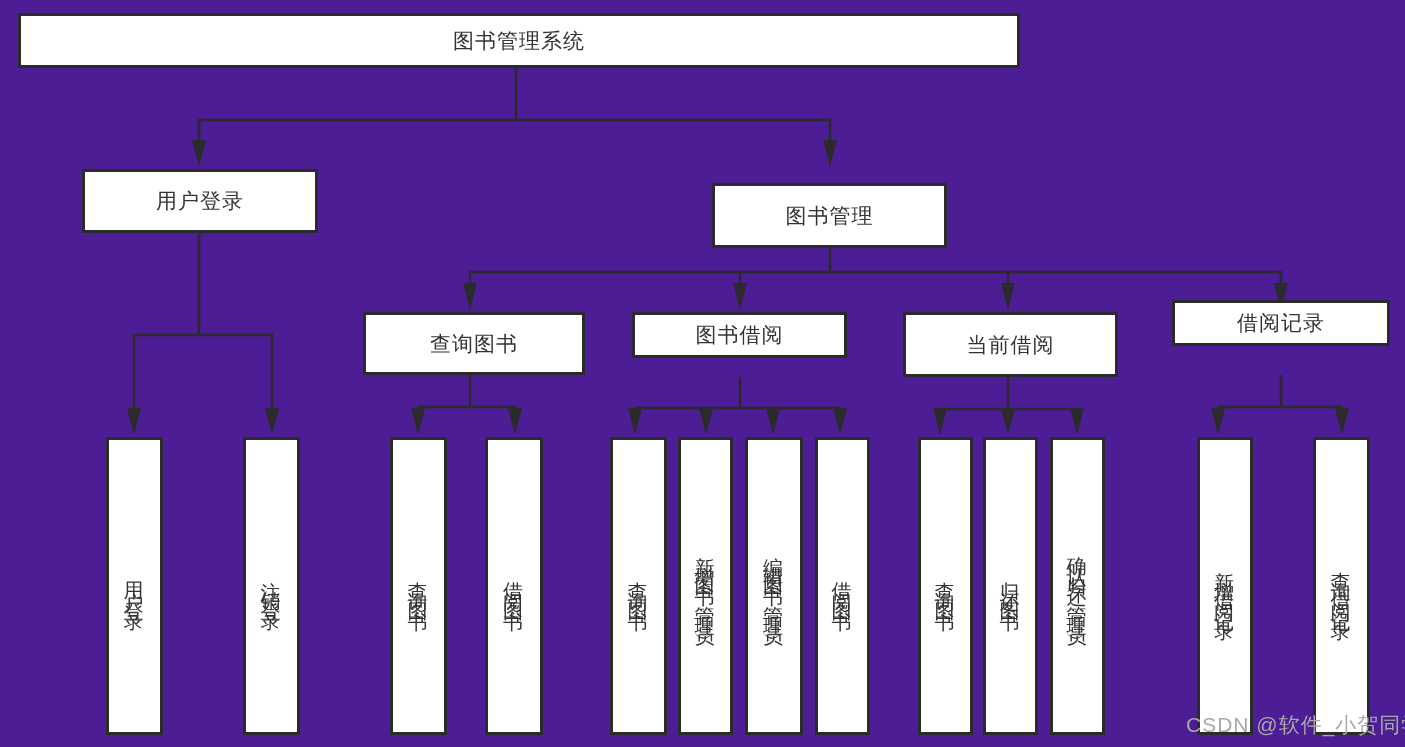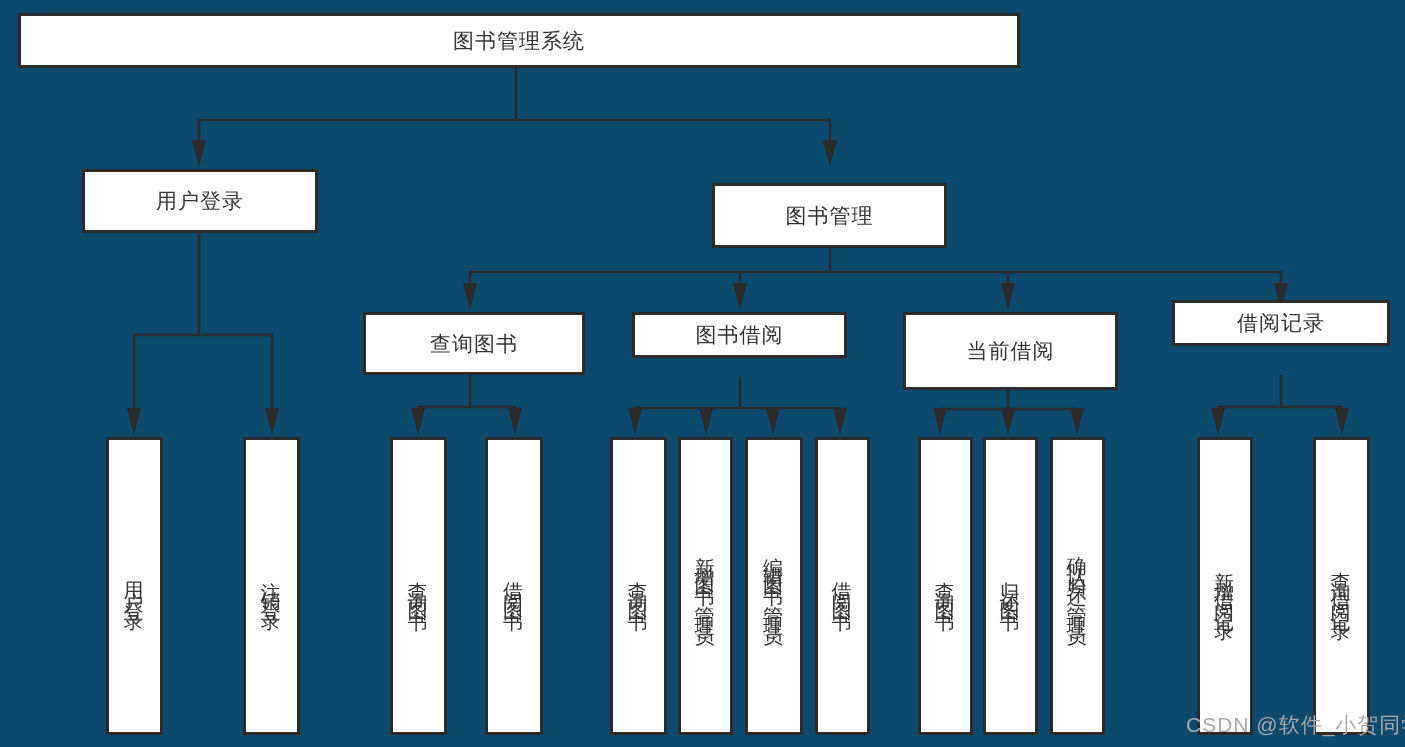--- a/index.html
+++ b/index.html
@@ -1,20 +1,20 @@
 <!DOCTYPE html>
 <html><head>
 <meta charset="utf-8">
 <style>
   html, body { margin: 0; padding: 0; background: #ffffff; }
   .canvas {
     position: relative;
     width: 1405px;
     height: 747px;
-    background: #0c4a6e;
+    background: #4c1d95;
     font-family: "Liberation Sans", sans-serif;
     overflow: hidden;
   }
   .connectors {
     position: absolute;
     left: 0; top: 0;
     width: 1405px; height: 747px;
     z-index: 1;
   }
   .hbox {
@@ -111,21 +111,21 @@
     </g>
   </svg>
 
   <div class="hbox" style="left:18px; top:13px; width:1002px; height:55px;">图书管理系统</div>
 
   <div class="hbox" style="left:82px; top:169px; width:236px; height:64px;">用户登录</div>
   <div class="hbox" style="left:712px; top:183px; width:235px; height:65px;">图书管理</div>
 
   <div class="hbox" style="left:363px; top:312px; width:222px; height:63px;">查询图书</div>
   <div class="hbox" style="left:632px; top:312px; width:215px; height:46px;">图书借阅</div>
-  <div class="hbox" style="left:903px; top:312px; width:215px; height:78px;">当前借阅</div>
+  <div class="hbox" style="left:903px; top:312px; width:215px; height:65px;">当前借阅</div>
   <div class="hbox" style="left:1172px; top:300px; width:218px; height:46px;">借阅记录</div>
 
   <div class="vbox" style="left:106px; width:57px;">用户登录</div>
   <div class="vbox" style="left:243px; width:57px;">注销登录</div>
 
   <div class="vbox" style="left:390px; width:57px;">查询图书</div>
   <div class="vbox" style="left:485px; width:58px;">借阅图书</div>
 
   <div class="vbox" style="left:610px; width:57px;">查询图书</div>
   <div class="vbox" style="left:678px; width:55px;">新增图书（管理员）</div>

